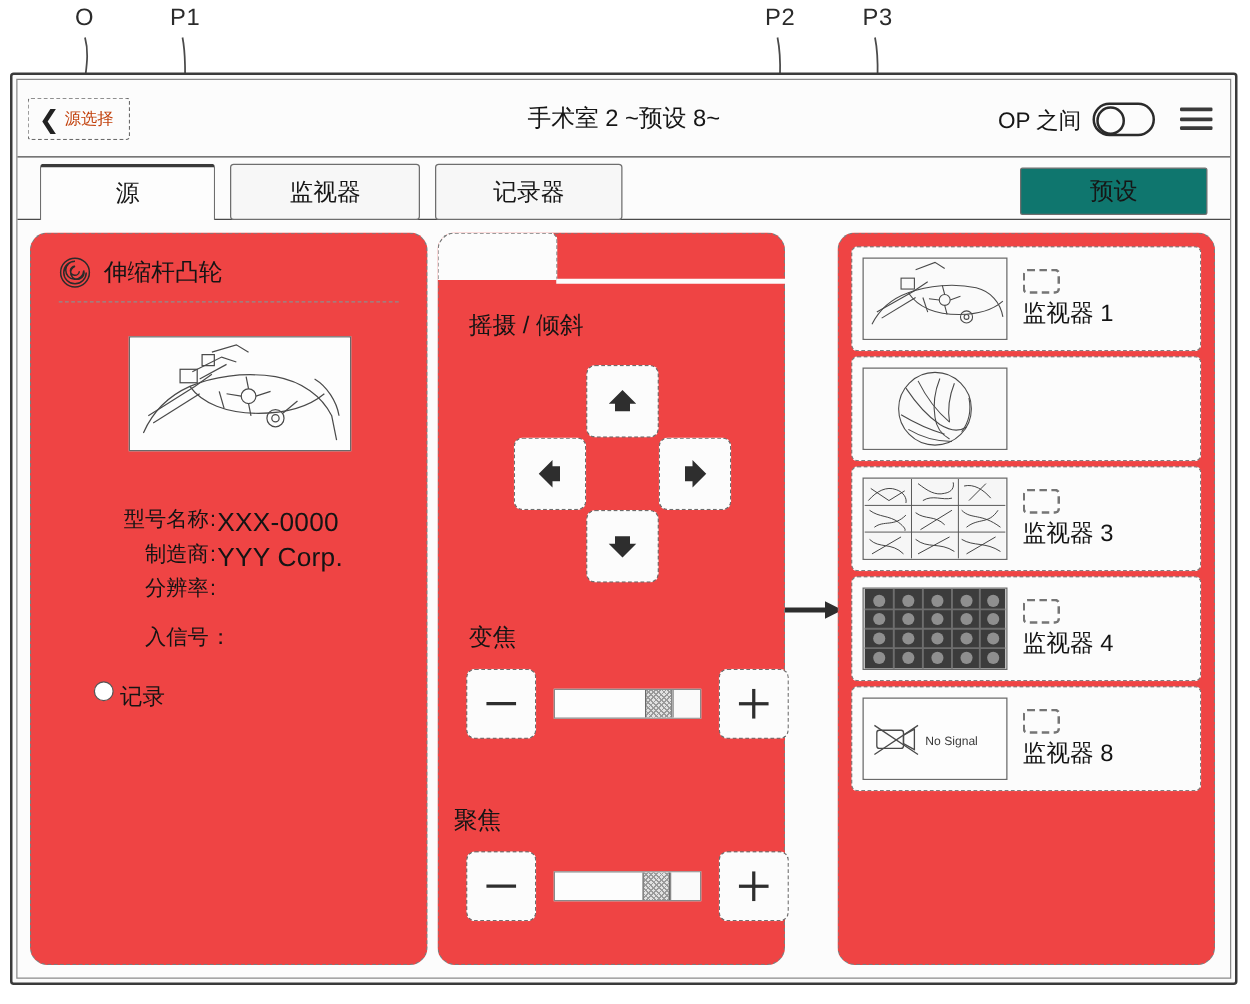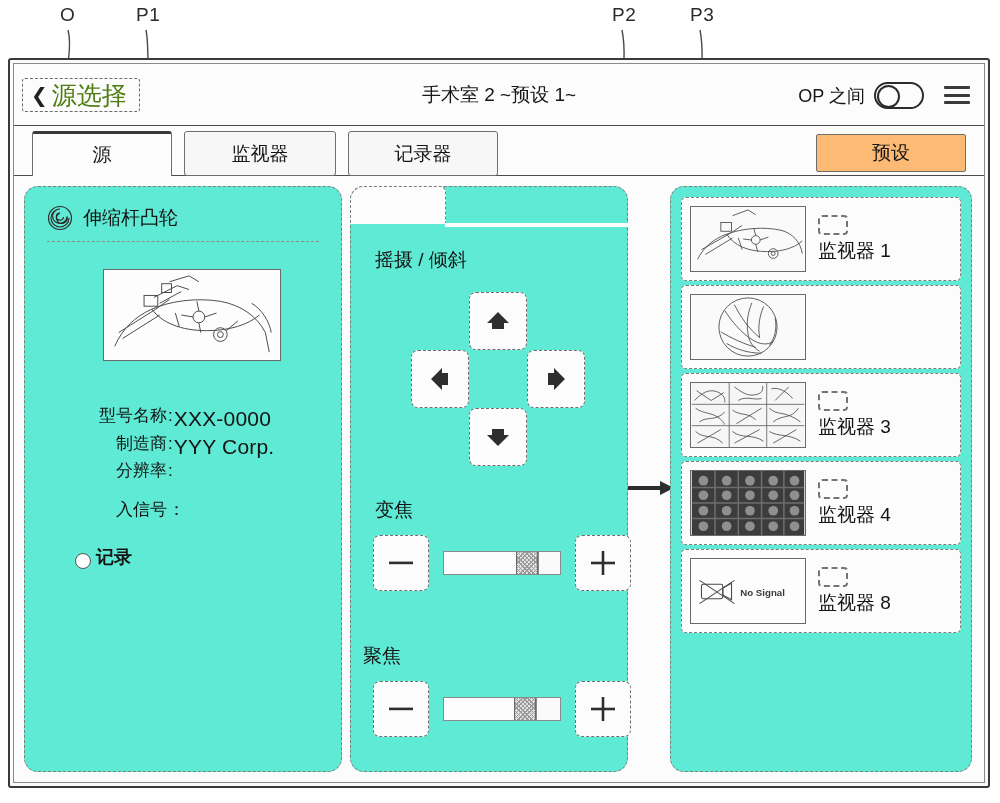--- a/index.html
+++ b/index.html
@@ -58,21 +58,21 @@
     border-radius: 3px;
     display: flex; align-items: center; gap: 4px;
     background: #fcfcfc;
     cursor: pointer;
   }
   .back-chevron {
     font-size: 20px; line-height: 1;
     color: #222;
     font-family: "DejaVu Sans", sans-serif;
   }
-  .back-label { font-size: 25px; color: #4d7c0f; white-space: nowrap; }
+  .back-label { font-size: 13px; color: #c2410c; white-space: nowrap; }
 
   .header-title {
     position: absolute;
     left: 0; right: 0; top: 18px;
     text-align: center;
     font-size: 19px;
     color: #161616;
     pointer-events: none;
   }
 
@@ -130,37 +130,37 @@
   .tab-t0 { left: 18px; width: 140px; }
   .tab-t1 { left: 170px; width: 152px; }
   .tab-t2 { left: 334px; width: 150px; }
 
   .preset-btn {
     position: absolute;
     right: 18px; top: 8px;
     width: 150px; height: 38px;
     border: 1px solid #6e6e6e;
     border-radius: 2px;
-    background: #fdba74;
+    background: #0f766e;
     display: flex; align-items: center; justify-content: center;
     font-size: 19px; color: #161616;
     cursor: pointer;
   }
 
   
   .body-area {
     position: absolute;
     left: 0; top: 112px; right: 0; bottom: 0;
   }
   .panel {
     position: absolute;
     top: 10px; bottom: 10px;
     border: 1px dashed #7d7d7d;
     border-radius: 14px;
-    background: #5eead4;
+    background: #ef4444;
   }
   .panel-left   { left: 10px;  width: 318px; }
   .panel-mid    { left: 336px; width: 278px; }
   .panel-right  { left: 656px; right: 12px; text-align: right; }
 
   
   .src-head {
     position: absolute; left: 22px; top: 18px; right: 22px;
     display: flex; align-items: center; gap: 10px;
     padding-bottom: 10px;
@@ -189,23 +189,22 @@
   }
   .spec-row { display: flex; }
   .spec-key { display: inline-block; min-width: 90px; text-align: right; }
   .spec-sep { padding: 0 1px; }
   .spec-val { font-size: 21px; letter-spacing: 0.2px; }
   .spec-gap { height: 16px; }
 
   .record-row {
     position: absolute;
     left: 50px; top: 358px;
-    display: flex; align-items: flex-end; gap: 5px;
-    cursor: pointer;
-    font-weight: bold;
+    display: flex; align-items: flex-start; gap: 5px;
+    cursor: pointer;
   }
   .radio {
     width: 16px; height: 16px;
     border: 1px solid #555;
     border-radius: 50%;
     background: #fff;
     flex: none;
   }
   .record-label { font-size: 18px; color: #141414; }
 
@@ -300,21 +299,20 @@
     display: flex; align-items: center;
     padding-left: 8px;
     cursor: pointer;
   }
   .mon-thumb {
     width: 116px; height: 66px;
     border: 1px solid #6a6a6a;
     background: #fdfdfd;
     flex: none;
     overflow: hidden;
-    font-weight: bold;
   }
   .mon-right {
     margin-left: 12px;
     display: flex; flex-direction: column;
     justify-content: center;
   }
   .screen-icon {
     width: 30px; height: 20px;
     border: 2px dashed #757575;
     border-radius: 4px;
@@ -347,21 +345,21 @@
   <div class="window">
     <div class="window-inner">
 
       <div class="header">
 
         <div class="back-btn">
           <span class="back-chevron">❮</span>
           <span class="back-label">源选择</span>
         </div>
 
-        <div class="header-title">手术室 2 ~预设 1~</div>
+        <div class="header-title">手术室 2 ~预设 8~</div>
 
         <div class="op-toggle-wrap">
           <span class="op-label">OP 之间</span>
           <div class="toggle">
             <div class="knob"></div>
           </div>
         </div>
 
         <div class="hamburger">
           <i></i>

